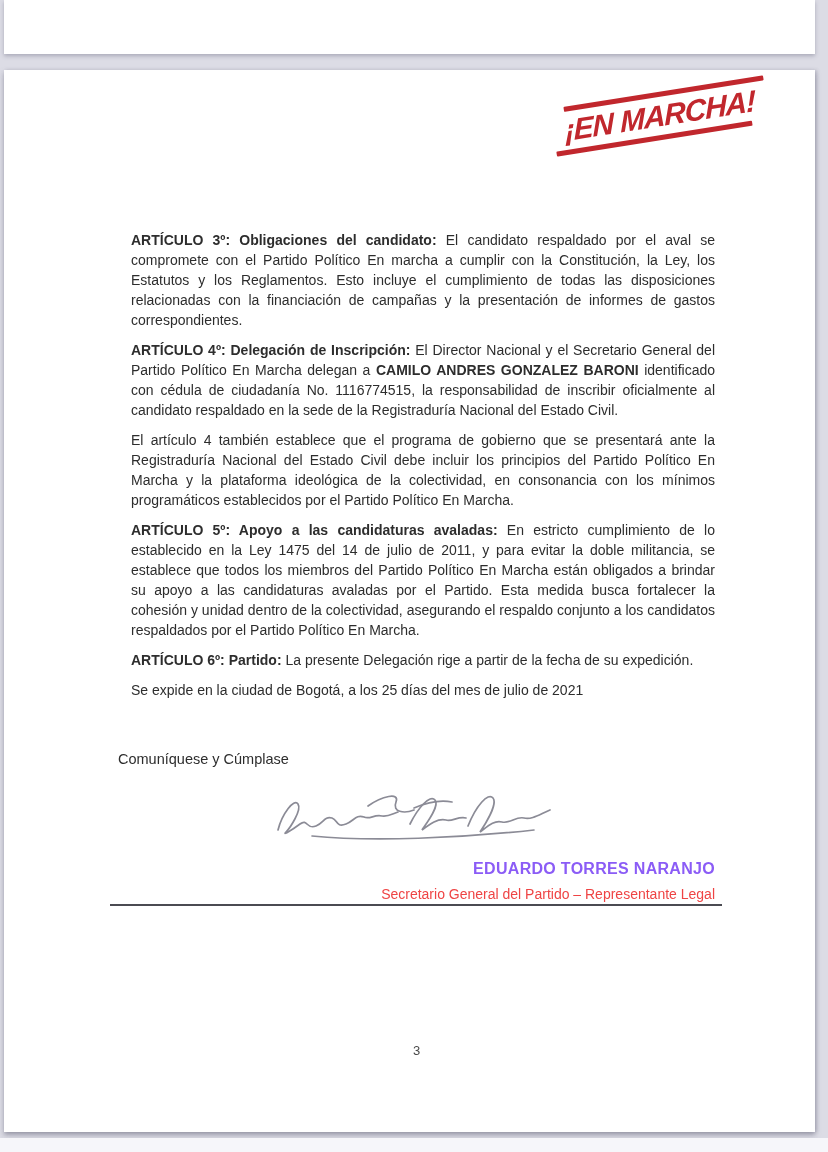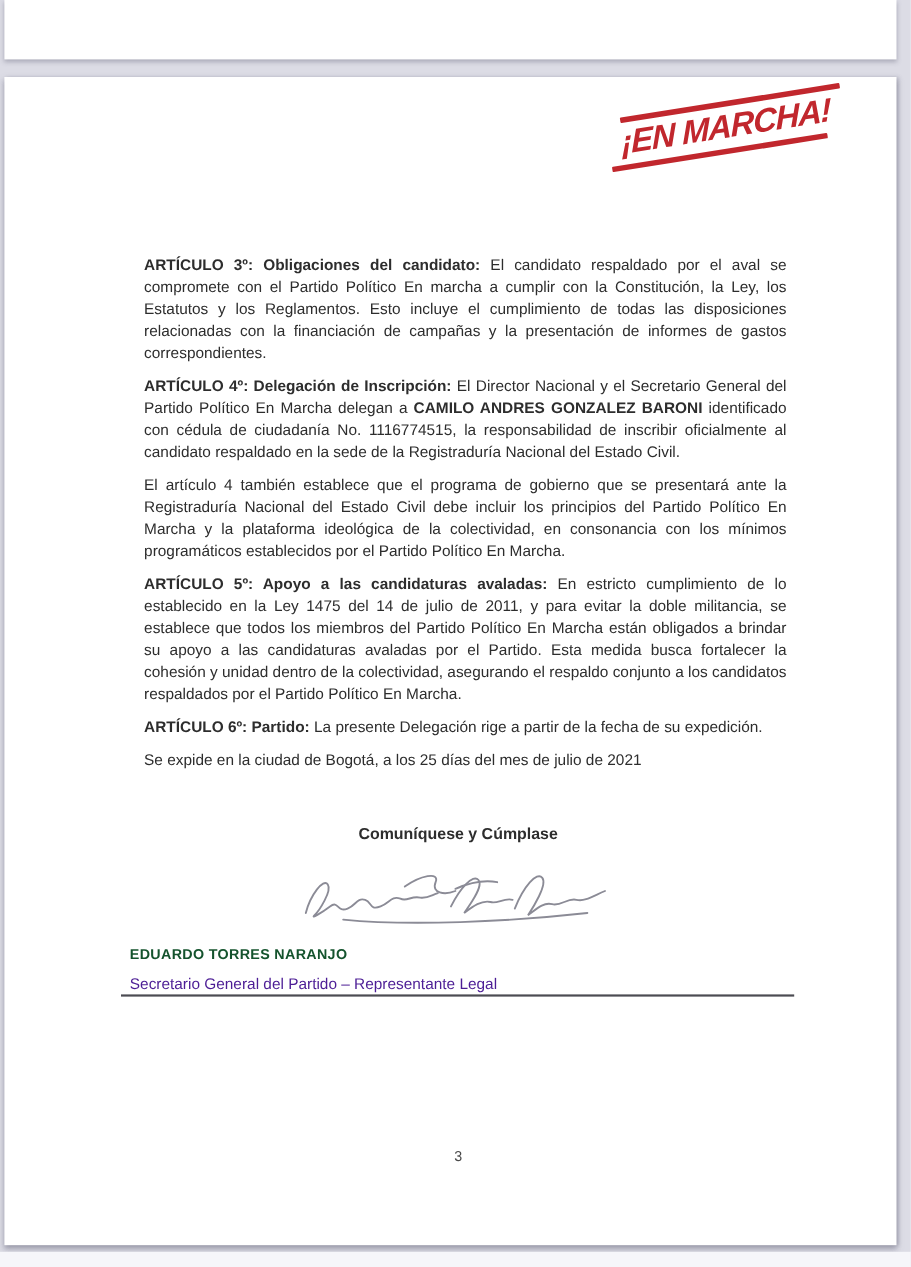--- a/index.html
+++ b/index.html
@@ -38,33 +38,33 @@
   
   .content{
     position:absolute;left:114px;top:160px;width:597px;color:#2d2d2d;
   }
   .para{
     margin:0 0 10px 13px;font-size:14px;line-height:20px;text-align:justify;
   }
   .para span.b{font-weight:bold}
 
   .closing{
-    position:absolute;left:114px;top:681px;width:597px;text-align:center;
-    font-weight:bold;font-size:14.5px;color:#2d2d2d;
+    position:absolute;left:114px;top:681px;width:597px;text-align:left;
+    font-weight:normal;font-size:14.5px;color:#2d2d2d;
   }
   .signature-wrap{
     position:absolute;left:114px;top:714px;width:597px;text-align:center;
   }
   .sig-name{
-    position:absolute;left:114px;top:790px;width:597px;text-align:left;
-    font-weight:bold;font-size:13px;letter-spacing:.3px;color:#14532d;
+    position:absolute;left:114px;top:790px;width:597px;text-align:right;
+    font-weight:bold;font-size:16px;letter-spacing:.3px;color:#8b5cf6;
   }
   .sig-title{
-    position:absolute;left:114px;top:816px;width:597px;text-align:left;
-    font-size:14px;color:#4c1d95;
+    position:absolute;left:114px;top:816px;width:597px;text-align:right;
+    font-size:14px;color:#ef4444;
   }
   .sig-rule{
     position:absolute;left:106px;top:834px;width:612px;height:2px;background:#4b4b52;
   }
   .page-number{
     position:absolute;left:114px;top:973px;width:597px;text-align:center;
     font-size:13px;color:#4a4a4a;
   }
 </style>
 </head>

